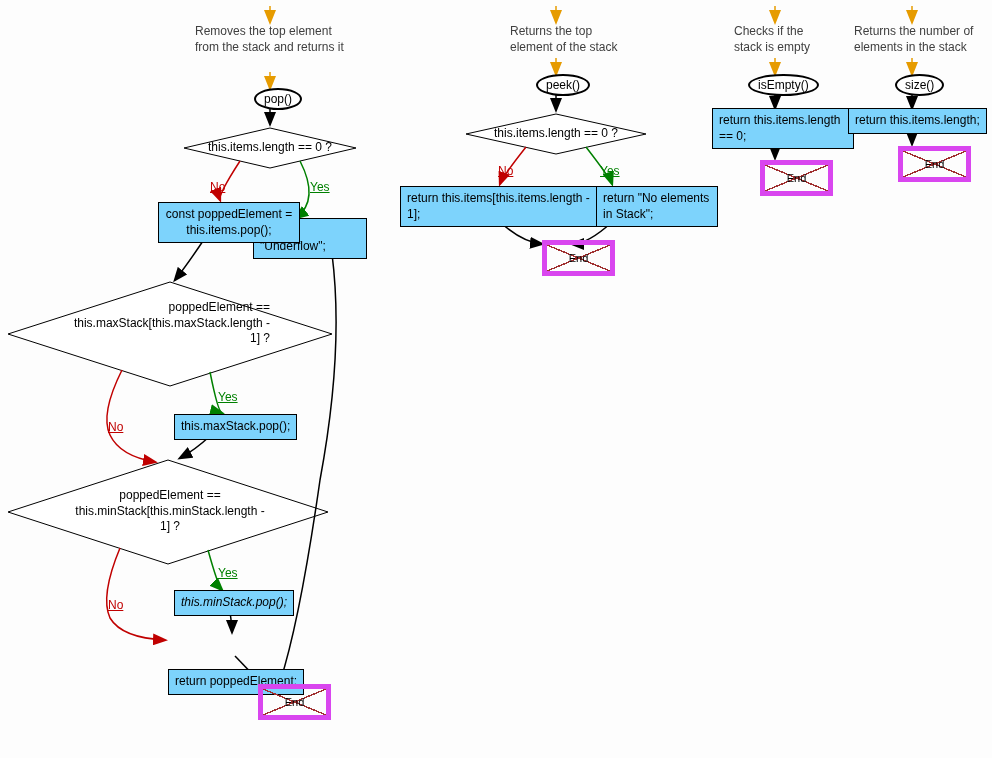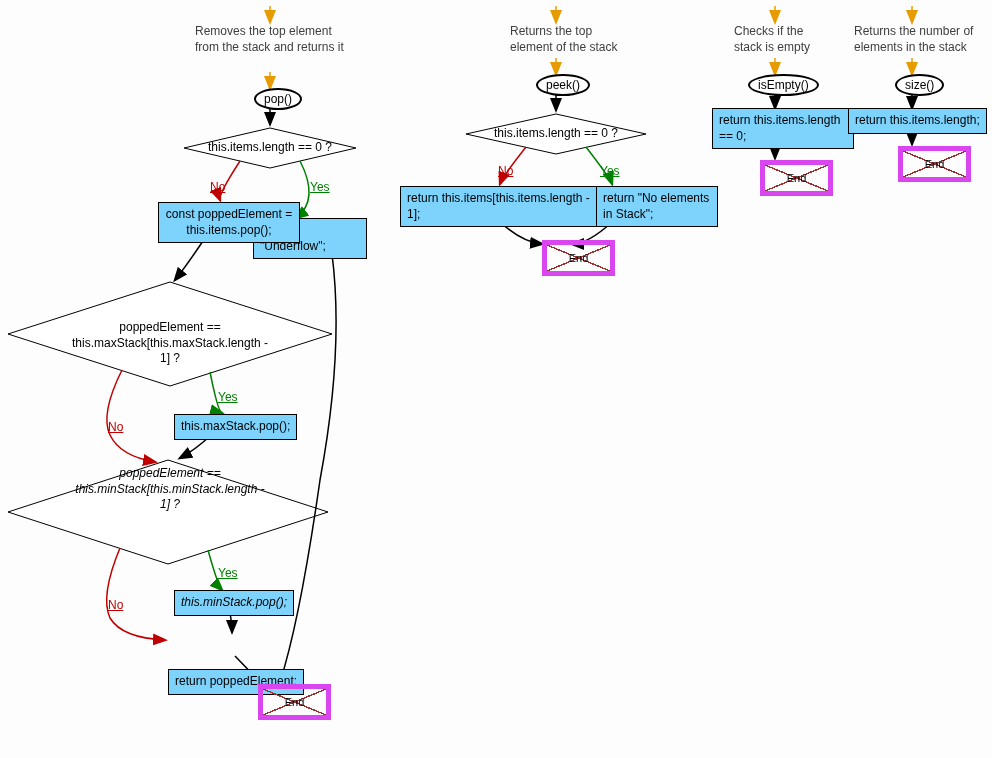--- a/index.html
+++ b/index.html
@@ -144,25 +144,25 @@
   <line x1="912" y1="130" x2="912" y2="144" stroke="#000" stroke-width="1.5" marker-end="url(#arrow-black)"></line>
 </svg>
 
 <div class="comment" style="left:195px; top:24px; width:160px;">Removes the top element from the stack and returns it</div>
 <div class="terminal" style="left:254px; top:88px;">pop()</div>
 <div class="decision-text" style="left:200px; top:140px; width:140px;">this.items.length == 0 ?</div>
 <div class="edge-label yes" style="left:310px; top:180px;">Yes</div>
 <div class="edge-label no" style="left:210px; top:180px;">No</div>
 <div class="process" style="left:253px; top:218px; width:100px;">return "Underflow";</div>
 <div class="process" style="left:158px; top:202px; width:128px;text-align:center;">const poppedElement = this.items.pop();</div>
-<div class="decision-text" style="left:70px; top:320px; width:200px;">poppedElement == this.maxStack[this.maxStack.length - 1] ?</div>
+<div class="decision-text" style="left:70px; top:300px; width:200px;text-align:right;">poppedElement == this.maxStack[this.maxStack.length - 1] ?</div>
 <div class="edge-label yes" style="left:218px; top:390px;">Yes</div>
 <div class="edge-label no" style="left:108px; top:420px;">No</div>
 <div class="process" style="left:174px; top:414px;">this.maxStack.pop();</div>
-<div class="decision-text" style="left:70px; top:466px; width:200px;font-style:italic;">poppedElement == this.minStack[this.minStack.length - 1] ?</div>
+<div class="decision-text" style="left:70px; top:488px; width:200px;">poppedElement == this.minStack[this.minStack.length - 1] ?</div>
 <div class="edge-label yes" style="left:218px; top:566px;">Yes</div>
 <div class="edge-label no" style="left:108px; top:598px;">No</div>
 <div class="process" style="left:174px; top:590px;font-style:italic;">this.minStack.pop();</div>
 <div class="process" style="left:168px; top:634px;margin-top:35px;">return poppedElement;</div>
 <div class="end-box" style="left:258px; top:684px;">
     <span>End</span>
   </div>
 
 <div class="comment" style="left:510px; top:24px; width:120px;">Returns the top element of the stack</div>
 <div class="terminal" style="left:536px; top:74px;">peek()</div>

